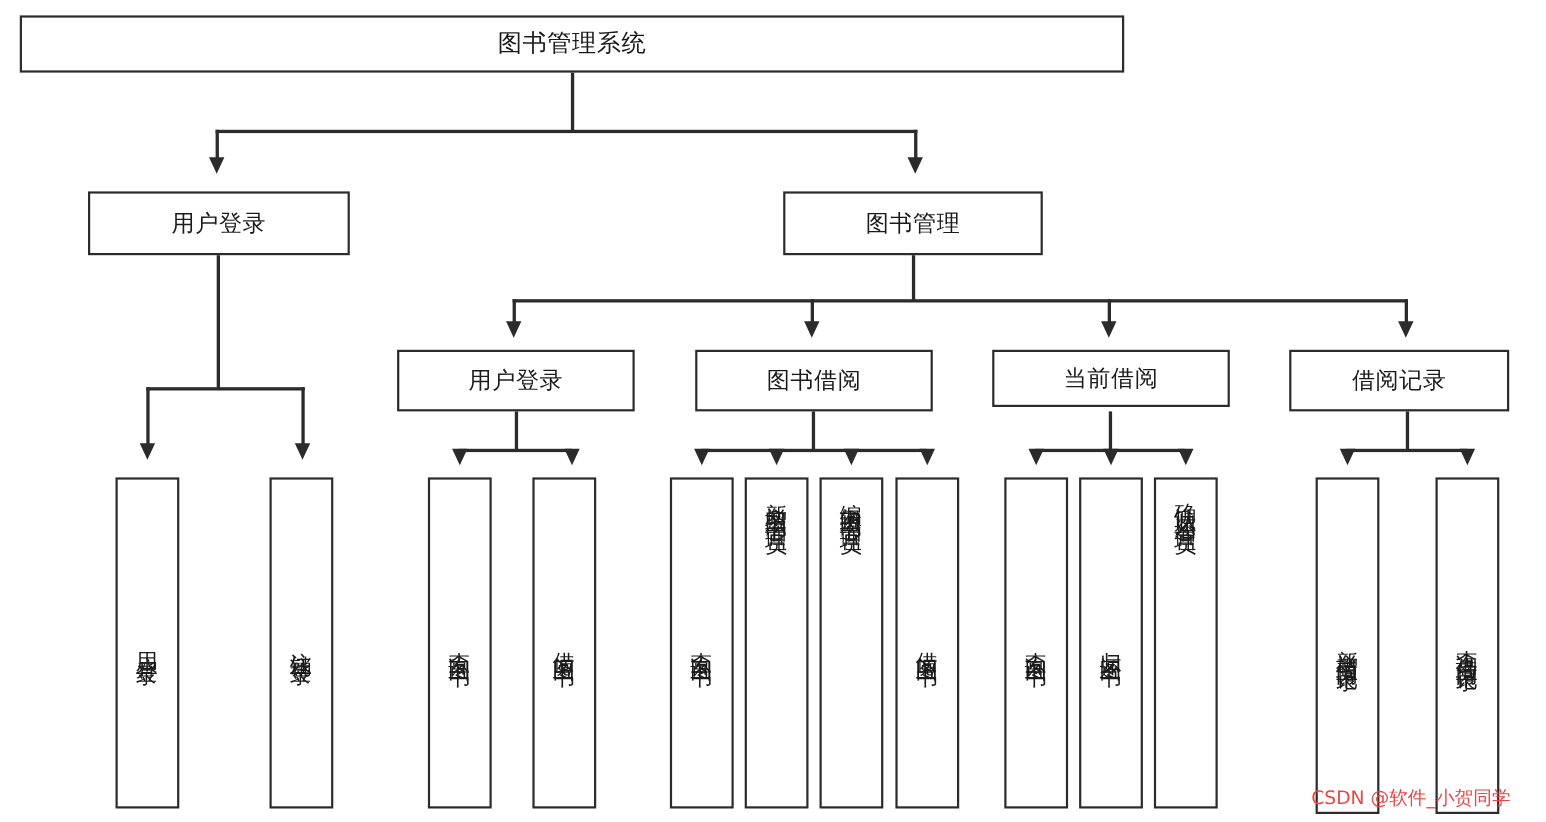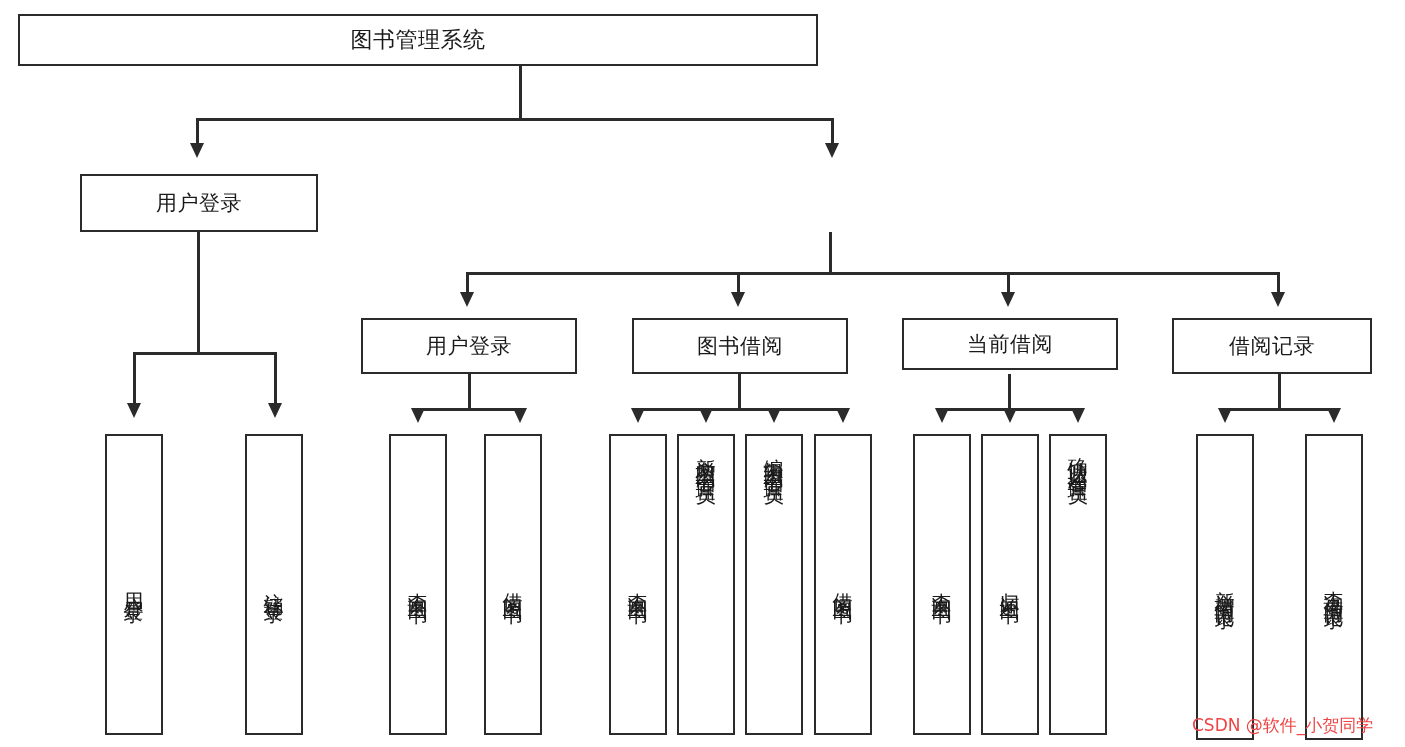--- a/index.html
+++ b/index.html
@@ -83,35 +83,38 @@
     font-size: 17px;
     white-space: nowrap;
     font-family: "DejaVu Sans", "Liberation Sans", sans-serif;
   }
 </style>
 </head>
 <body>
 
 <div id="canvas">
 
-  <div class="node root horiz" style="left:18px; top:14px; width:800px; height:52px;">
+  <div class="node root horiz" style="left:18px; top:14px; width:1004px; height:52px;">
     <span class="label">图书管理系统</span>
   </div>
 
   <div class="vline" style="left:519px; top:66px; height:54px;"></div>
   <div class="hline" style="left:196px; top:118px; width:638px;"></div>
   <div class="vline" style="left:196px; top:118px; height:28px;"></div>
   <div class="arrow" style="left:190px; top:143px;"></div>
   <div class="vline" style="left:831px; top:118px; height:28px;"></div>
   <div class="arrow" style="left:825px; top:143px;"></div>
 
   <div class="node horiz" style="left:80px; top:174px; width:238px; height:58px;">
     <span class="label">用户登录</span>
   </div>
 
+  <div class="node horiz" style="left:712px; top:174px; width:236px; height:58px;">
+    <span class="label">图书管理</span>
+  </div>
 
   <div class="vline" style="left:197px; top:232px; height:122px;"></div>
   <div class="hline" style="left:133px; top:352px; width:144px;"></div>
   <div class="vline" style="left:133px; top:352px; height:53px;"></div>
   <div class="arrow" style="left:127px; top:403px;"></div>
   <div class="vline" style="left:274px; top:352px; height:53px;"></div>
   <div class="arrow" style="left:268px; top:403px;"></div>
 
   <div class="vline" style="left:829px; top:232px; height:42px;"></div>
   <div class="hline" style="left:466px; top:272px; width:813px;"></div>

